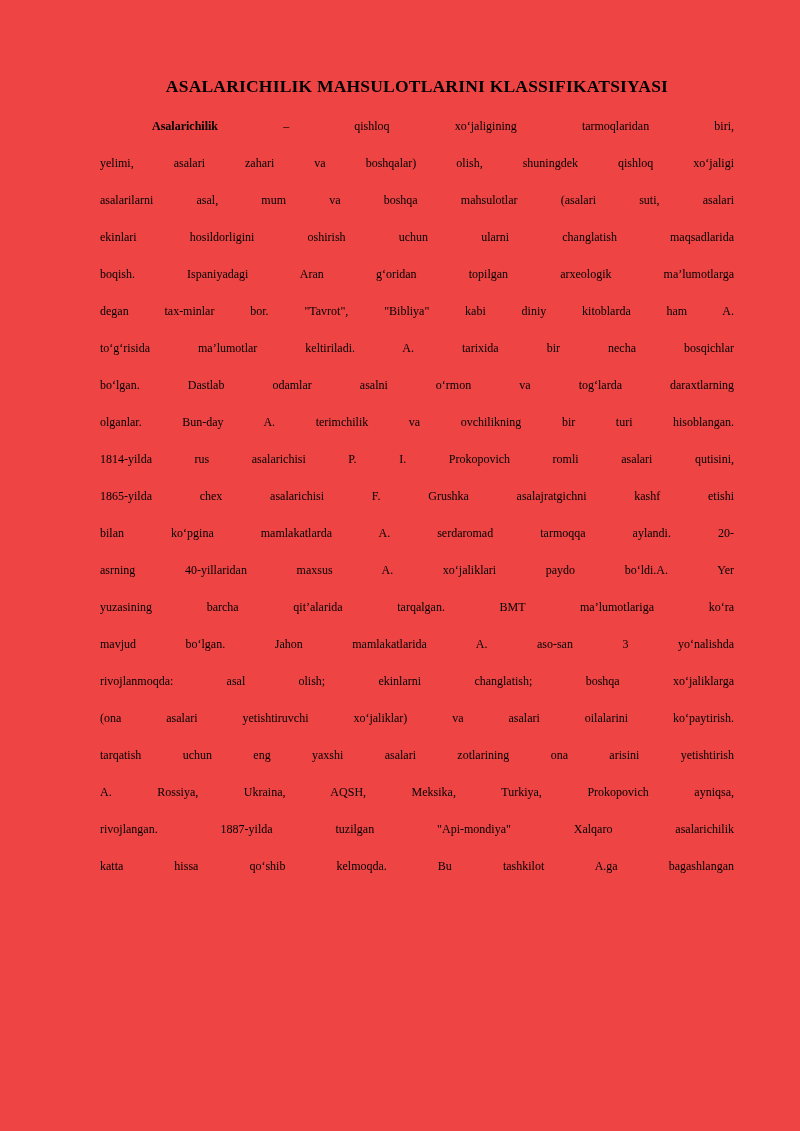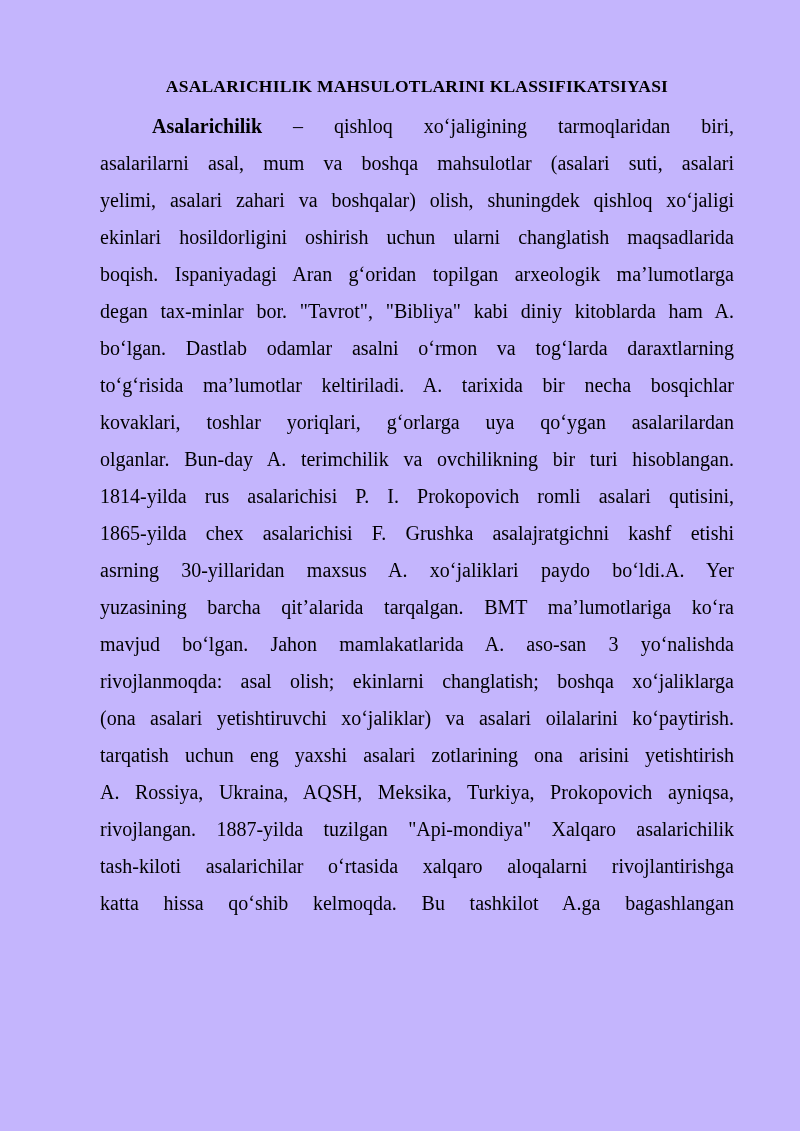--- a/index.html
+++ b/index.html
@@ -4,21 +4,21 @@
 <style>
   html, body {
     margin: 0;
     padding: 0;
     background: #ffffff;
   }
   .page {
     position: relative;
     width: 800px;
     height: 1131px;
-    background: #c4b5fd;
+    background: #ef4444;
     color: #000000;
     font-family: "Liberation Serif", serif;
     overflow: hidden;
   }
   .doc-title {
     position: absolute;
     top: 75px;
     left: 100px;
     width: 634px;
     text-align: center;
@@ -26,21 +26,21 @@
     font-weight: 700;
     letter-spacing: 0.2px;
     line-height: 22px;
     white-space: nowrap;
   }
   .doc-body {
     position: absolute;
     top: 108px;
     left: 100px;
     width: 634px;
-    font-size: 20px;
+    font-size: 12px;
     color: #000000;
   }
   .line {
     height: 37px;
     line-height: 37px;
     text-align: justify;
     text-align-last: justify;
     overflow: hidden;
   }
   .line.indent {
@@ -50,35 +50,34 @@
     font-weight: 700;
   }
 </style>
 </head>
 <body>
 
 <div class="page">
   <div class="doc-title">ASALARICHILIK MAHSULOTLARINI KLASSIFIKATSIYASI</div>
   <div class="doc-body" id="paragraph">
       <div class="line indent"><span class="lead-term">Asalarichilik</span> – qishloq xo‘jaligining tarmoqlaridan biri,</div>
+      <div class="line">yelimi, asalari zahari va boshqalar) olish, shuningdek qishloq xo‘jaligi</div>
       <div class="line">asalarilarni asal, mum va boshqa mahsulotlar (asalari suti, asalari</div>
-      <div class="line">yelimi, asalari zahari va boshqalar) olish, shuningdek qishloq xo‘jaligi</div>
       <div class="line">ekinlari hosildorligini oshirish uchun ularni changlatish maqsadlarida</div>
       <div class="line">boqish. Ispaniyadagi Aran g‘oridan topilgan arxeologik ma’lumotlarga</div>
       <div class="line">degan tax-minlar bor. "Tavrot", "Bibliya" kabi diniy kitoblarda ham A.</div>
+      <div class="line">to‘g‘risida ma’lumotlar keltiriladi. A. tarixida bir necha bosqichlar</div>
       <div class="line">bo‘lgan. Dastlab odamlar asalni o‘rmon va tog‘larda daraxtlarning</div>
-      <div class="line">to‘g‘risida ma’lumotlar keltiriladi. A. tarixida bir necha bosqichlar</div>
-      <div class="line">kovaklari, toshlar yoriqlari, g‘orlarga uya qo‘ygan asalarilardan</div>
       <div class="line">olganlar. Bun-day A. terimchilik va ovchilikning bir turi hisoblangan.</div>
       <div class="line">1814-yilda rus asalarichisi P. I. Prokopovich romli asalari qutisini,</div>
       <div class="line">1865-yilda chex asalarichisi F. Grushka asalajratgichni kashf etishi</div>
-      <div class="line">asrning 30-yillaridan maxsus A. xo‘jaliklari paydo bo‘ldi.A. Yer</div>
+      <div class="line">bilan ko‘pgina mamlakatlarda A. serdaromad tarmoqqa aylandi. 20-</div>
+      <div class="line">asrning 40-yillaridan maxsus A. xo‘jaliklari paydo bo‘ldi.A. Yer</div>
       <div class="line">yuzasining barcha qit’alarida tarqalgan. BMT ma’lumotlariga ko‘ra</div>
       <div class="line">mavjud bo‘lgan. Jahon mamlakatlarida A. aso-san 3 yo‘nalishda</div>
       <div class="line">rivojlanmoqda: asal olish; ekinlarni changlatish; boshqa xo‘jaliklarga</div>
       <div class="line">(ona asalari yetishtiruvchi xo‘jaliklar) va asalari oilalarini ko‘paytirish.</div>
       <div class="line">tarqatish uchun eng yaxshi asalari zotlarining ona arisini yetishtirish</div>
       <div class="line">A. Rossiya, Ukraina, AQSH, Meksika, Turkiya, Prokopovich ayniqsa,</div>
       <div class="line">rivojlangan. 1887-yilda tuzilgan "Api-mondiya" Xalqaro asalarichilik</div>
-      <div class="line">tash-kiloti asalarichilar o‘rtasida xalqaro aloqalarni rivojlantirishga</div>
       <div class="line">katta hissa qo‘shib kelmoqda. Bu tashkilot A.ga bagashlangan</div>
     </div>
 </div>
 
 </body></html>

